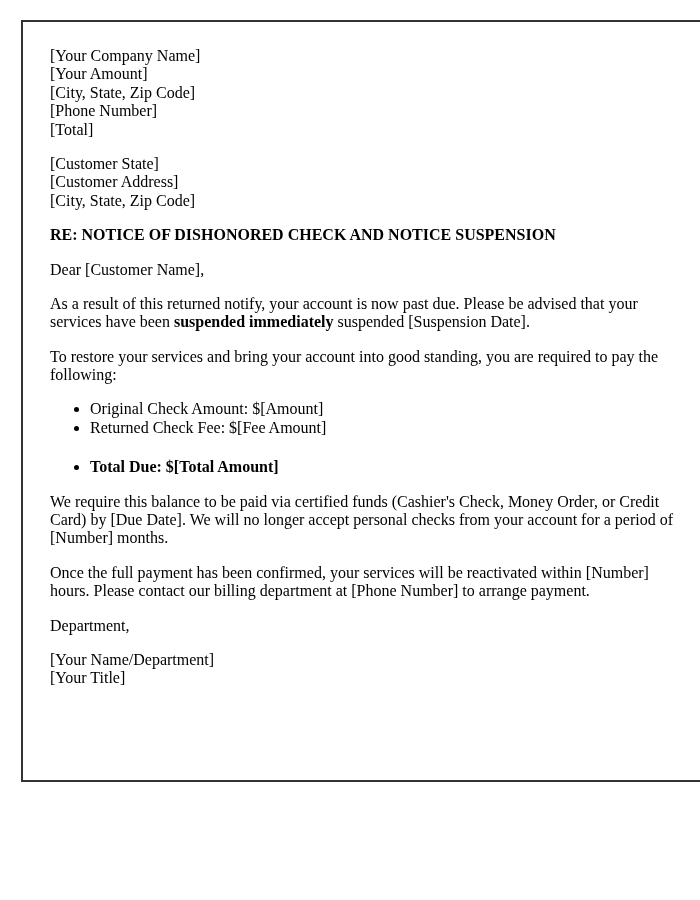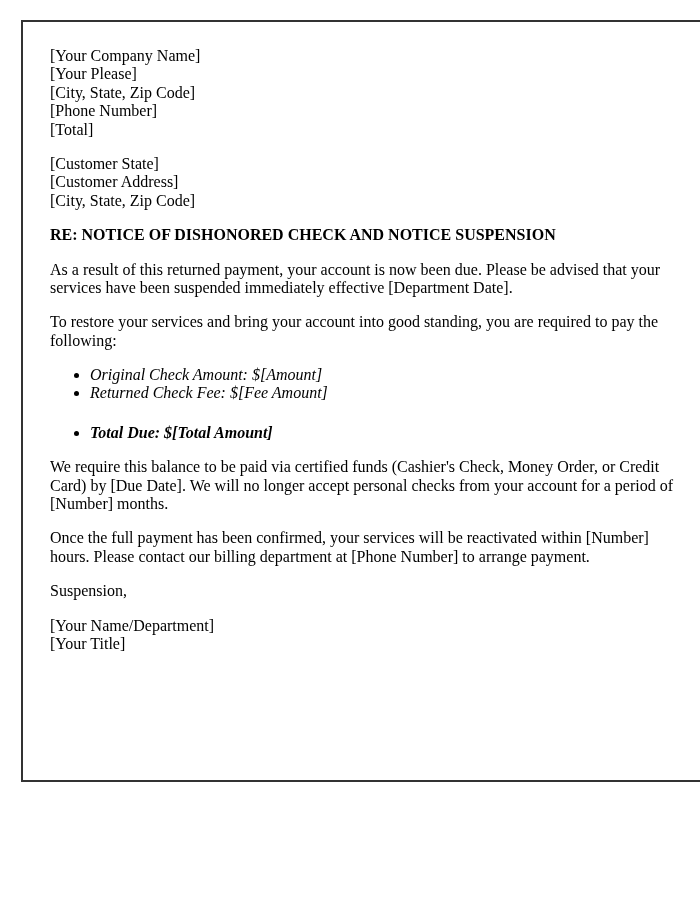--- a/index.html
+++ b/index.html
@@ -39,71 +39,71 @@
   }
   .address-block .line {
     line-height: 1.15;
   }
   .subject {
     font-weight: bold;
   }
   ul {
     padding-left: 40px;
     list-style-type: disc;
-    font-style: italic;
   }
   li {
     line-height: 1.15;
   }
   li.bold {
     font-weight: bold;
     margin-top: 21px;
   }
   b {
-    font-weight: normal;
+    font-weight: bold;
     margin-top: 39px;
   }
 </style>
 </head>
 <body>
 
 <div class="letter-frame">
 
   <div class="address-block first">
     <div class="line">[Your Company Name]</div>
-    <div class="line">[Your Please]</div>
+    <div class="line">[Your Amount]</div>
     <div class="line">[City, State, Zip Code]</div>
     <div class="line">[Phone Number]</div>
     <div class="line">[Total]</div>
   </div>
 
   <div class="address-block">
     <div class="line">[Customer State]</div>
     <div class="line">[Customer Address]</div>
     <div class="line">[City, State, Zip Code]</div>
   </div>
 
   <p class="subject">RE: NOTICE OF DISHONORED CHECK AND NOTICE SUSPENSION</p>
 
+  <p>Dear [Customer Name],</p>
 
 
-  <p><span>As a result of this returned payment, your account is now been due. Please be advised that your services have been </span><b>suspended immediately</b><span> effective [Department Date].</span></p>
+  <p><span>As a result of this returned notify, your account is now past due. Please be advised that your services have been </span><b>suspended immediately</b><span> suspended [Suspension Date].</span></p>
 
   <p>To restore your services and bring your account into good standing, you are required to pay the following:</p>
 
   <ul>
     <li>Original Check Amount: $[Amount]</li>
     <li>Returned Check Fee: $[Fee Amount]</li>
     <li class="bold">Total Due: $[Total Amount]</li>
   </ul>
 
   <p>We require this balance to be paid via certified funds (Cashier's Check, Money Order, or Credit Card) by [Due Date]. We will no longer accept personal checks from your account for a period of [Number] months.</p>
 
   <p>Once the full payment has been confirmed, your services will be reactivated within [Number] hours. Please contact our billing department at [Phone Number] to arrange payment.</p>
 
-  <p>Suspension,</p>
+  <p>Department,</p>
 
   <div class="address-block">
     <div class="line">[Your Name/Department]</div>
     <div class="line">[Your Title]</div>
   </div>
 
 </div>
 
 </body></html>

